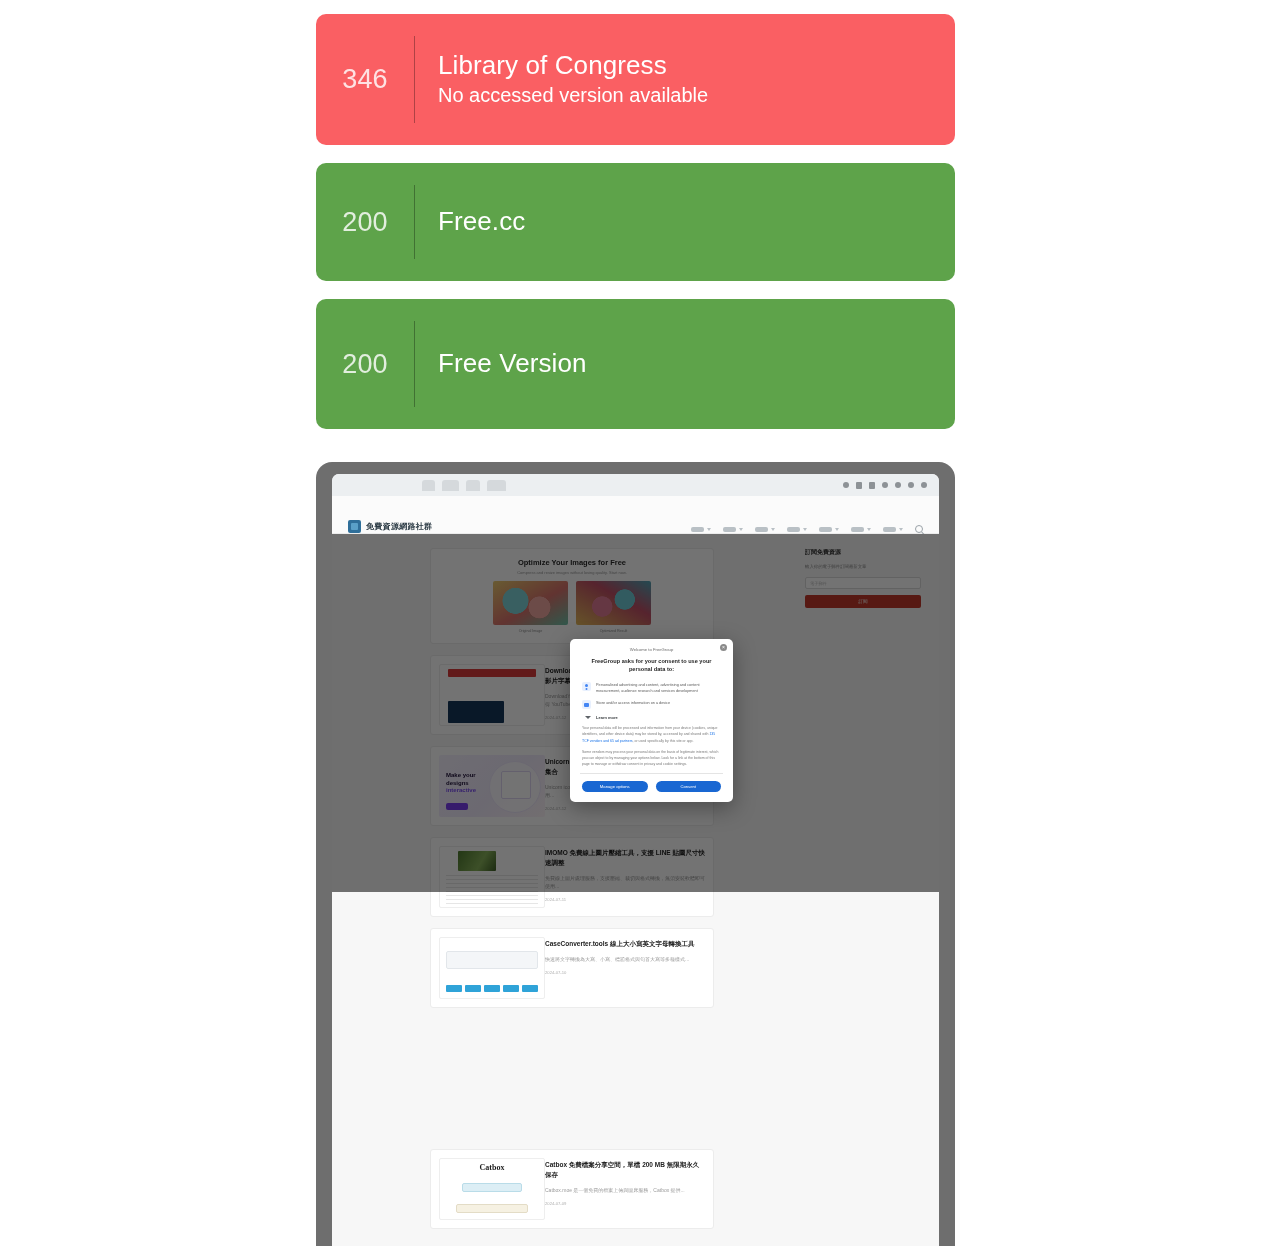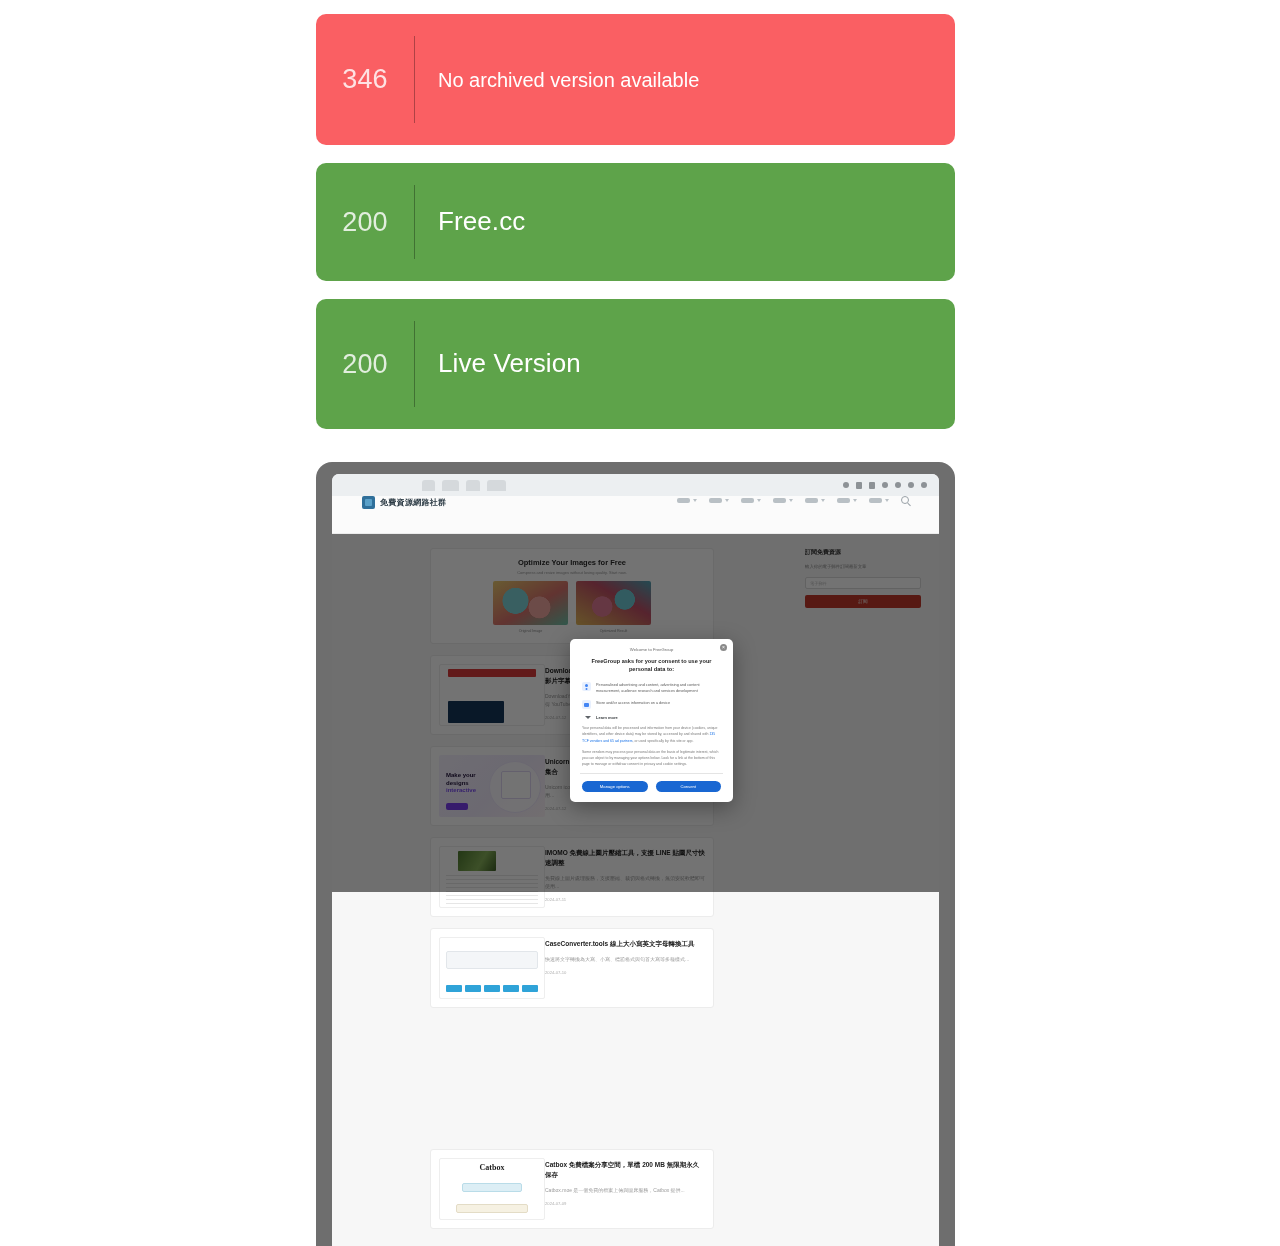--- a/index.html
+++ b/index.html
@@ -138,22 +138,22 @@
     display: inline-block;
   }
   .ci.sq { border-radius: 1px; width: 6px; height: 7px; }
 
   
   .site-header {
     height: 38px;
     background: #fbfbfb;
     border-bottom: 1px solid #ececec;
     display: flex;
-    align-items: flex-start;
-    padding: 0 30px;
+    align-items: flex-end;
+    padding: 0 16px;
   }
   .site-logo { display: flex; align-items: center; gap: 5px; }
   .logo-mark {
     width: 13px; height: 13px;
     background: #2f6f9a;
     border-radius: 2px;
     position: relative;
     transform: rotate(0deg);
   }
   .logo-mark:after {
@@ -535,37 +535,38 @@
 <body>
 
 <div id="page">
 
   <div class="status-stack">
 
     <div class="status-card red">
       <div class="status-code">346</div>
       <div class="status-divider"></div>
       <div class="status-body">
-        <div class="status-sub">No archived version available</div>
+        <div class="status-title">Library of Congress</div>
+        <div class="status-sub">No accessed version available</div>
       </div>
     </div>
 
     <div class="status-card green">
       <div class="status-code">200</div>
       <div class="status-divider"></div>
       <div class="status-body">
         <div class="status-title">Free.cc</div>
       </div>
     </div>
 
     <div class="status-card green tall">
       <div class="status-code">200</div>
       <div class="status-divider"></div>
       <div class="status-body">
-        <div class="status-title">Live Version</div>
+        <div class="status-title">Free Version</div>
       </div>
     </div>
 
   </div>
 
   <div class="browser-frame">
     <div class="browser-inner">
 
       <div class="chrome-bar">
         <div class="tabs">

